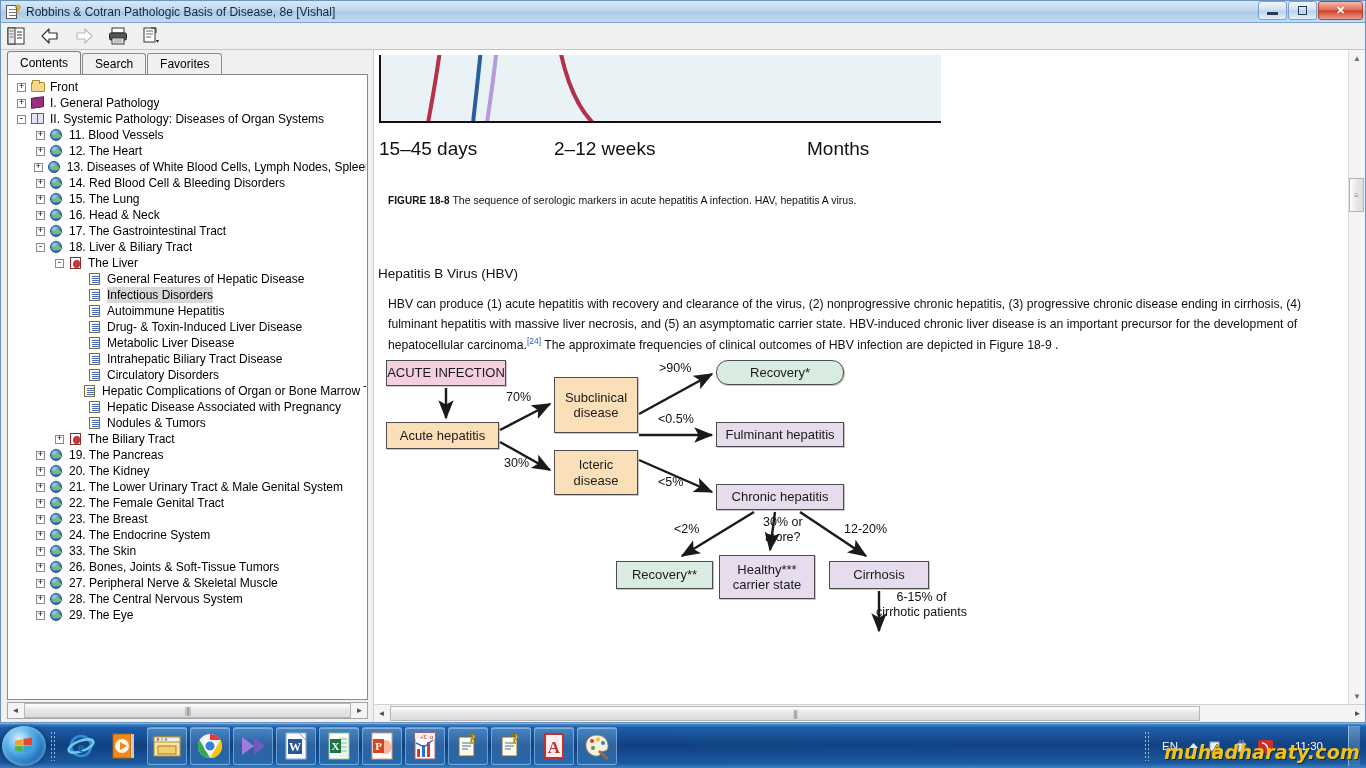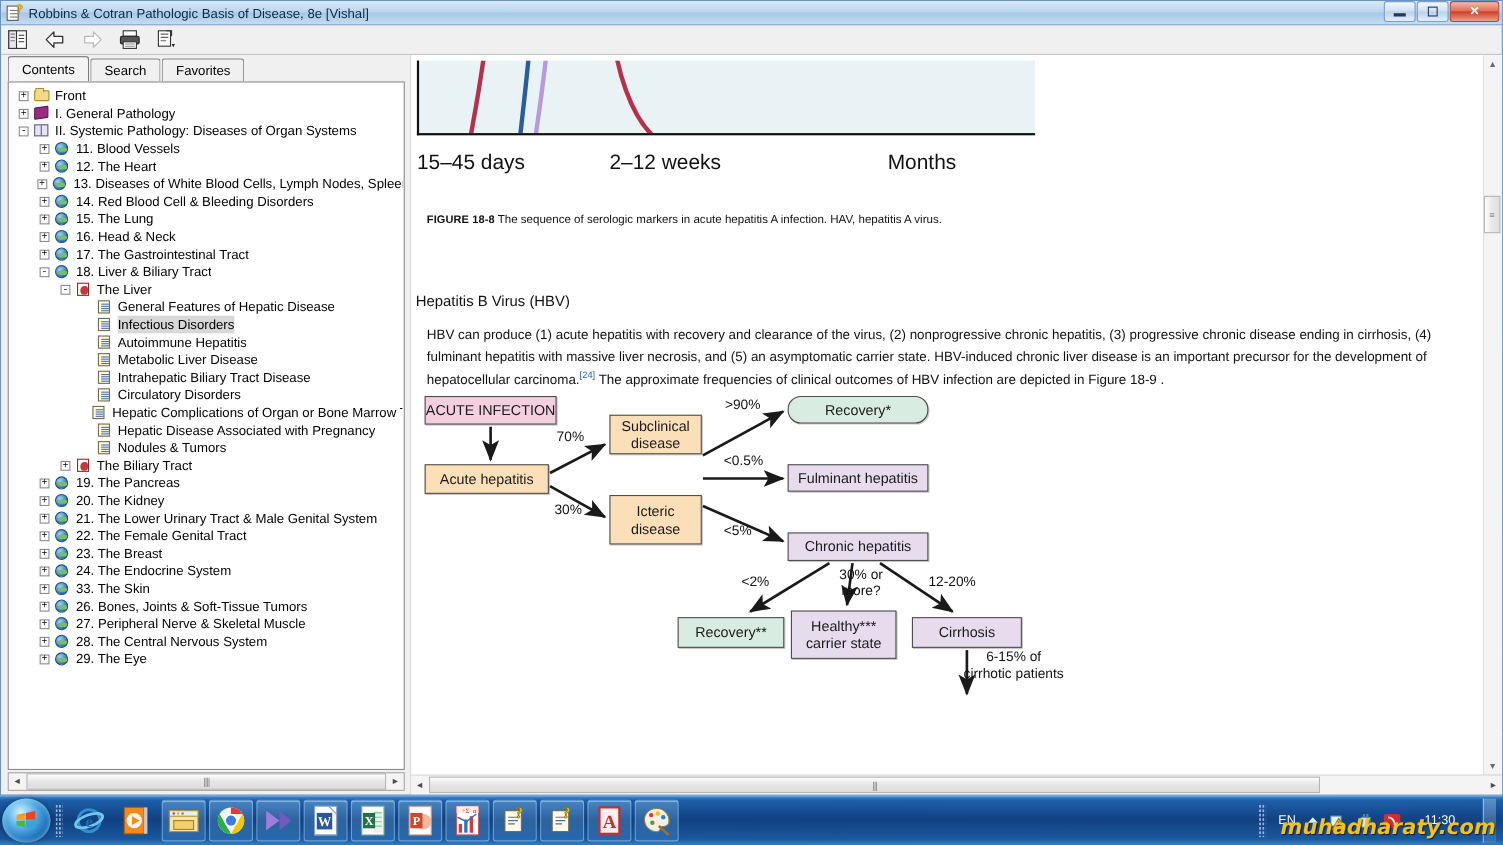--- a/index.html
+++ b/index.html
@@ -464,20 +464,28 @@
                 <span class="ic-doc"></span>
               </span>
               <span class="lbl">Autoimmune Hepatitis</span>
             </div>
             <div class="node">
               <span class="ind" style="width: 65px;"></span>
               <span class="pm blank"></span>
               <span class="ico">
                 <span class="ic-doc"></span>
               </span>
+              <span class="lbl">Drug- &amp; Toxin-Induced Liver Disease</span>
+            </div>
+            <div class="node">
+              <span class="ind" style="width: 65px;"></span>
+              <span class="pm blank"></span>
+              <span class="ico">
+                <span class="ic-doc"></span>
+              </span>
               <span class="lbl">Metabolic Liver Disease</span>
             </div>
             <div class="node">
               <span class="ind" style="width: 65px;"></span>
               <span class="pm blank"></span>
               <span class="ico">
                 <span class="ic-doc"></span>
               </span>
               <span class="lbl">Intrahepatic Biliary Tract Disease</span>
             </div>
@@ -679,21 +687,21 @@
 
                 <path d="M493,241 L493,281"></path>
               </g>
             </svg>
           <div class="fbox" style="left: 0px; top: 10px; width: 120px; height: 26px; background: rgb(244, 207, 224);">
                 <span style="white-space: pre-line;">ACUTE INFECTION</span>
               </div>
               <div class="fbox" style="left: 0px; top: 72px; width: 113px; height: 27px; background: rgb(250, 223, 184);">
                 <span style="white-space: pre-line;">Acute hepatitis</span>
               </div>
-              <div class="fbox" style="left: 168px; top: 27px; width: 84px; height: 36px; background: rgb(250, 223, 184);">
+              <div class="fbox" style="left: 168px; top: 27px; width: 84px; height: 56px; background: rgb(250, 223, 184);">
                 <span style="white-space: pre-line;">Subclinical
 disease</span>
               </div>
               <div class="fbox" style="left: 168px; top: 100px; width: 84px; height: 45px; background: rgb(250, 223, 184);">
                 <span style="white-space: pre-line;">Icteric
 disease</span>
               </div>
               <div class="fbox" style="left: 330px; top: 10px; width: 128px; height: 25px; background: rgb(217, 236, 225); border-radius: 12px;">
                 <span style="white-space: pre-line;">Recovery*</span>
               </div>

